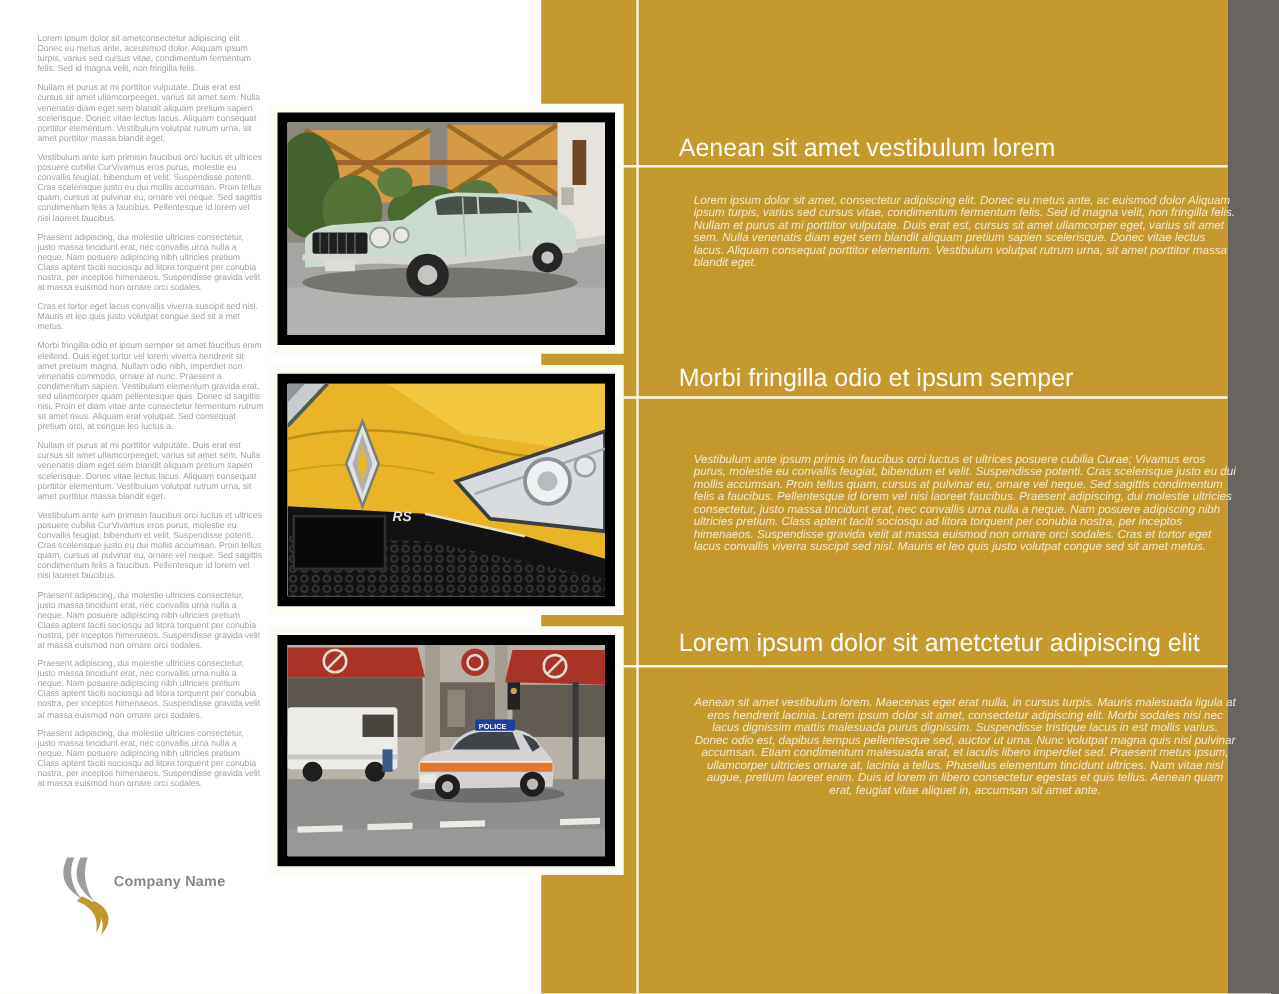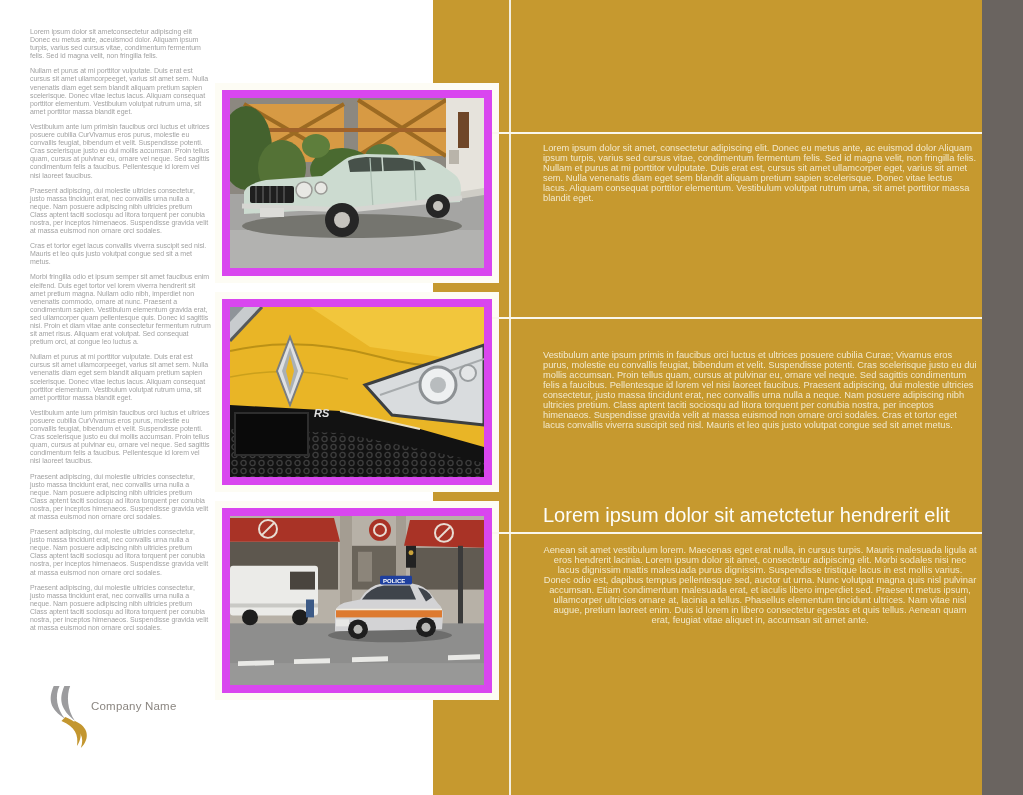--- a/index.html
+++ b/index.html
@@ -11,43 +11,43 @@
   .dark-strip{position:absolute;left:982px;top:0;width:41px;height:795px;background:#6a6460;}
   .v-divider{position:absolute;left:509px;top:0;width:2px;height:795px;background:#f3efdf;}
 
   
   .left-col{position:absolute;left:30px;top:28px;width:181px;color:#a2a2a2;
             font-size:7px;line-height:8.1px;letter-spacing:-0.05px;}
   .left-col p{margin:0 0 7px 0;}
 
   
   .photo-frame{position:absolute;left:222px;width:270px;margin:0;padding:0;
-               border:8px solid #d946ef;box-sizing:border-box;background:#fff;
+               border:8px solid #000000;box-sizing:border-box;background:#fff;
                box-shadow:0 0 0 7px #fdfcf4;}
   .photo-frame svg{display:block;width:254px;height:100%;}
   .f1{top:90px;height:186px;}
   .f2{top:299px;height:186px;}
   .f3{top:508px;height:185px;}
 
   
   .rule{position:absolute;left:492px;width:490px;height:2px;background:#faf7ec;}
   .r1{top:132px;} .r2{top:317px;} .r3{top:532px;}
 
   
   .sec-title{position:absolute;left:543px;width:434px;margin:0;color:#fdfdf8;
              font-size:20px;line-height:23px;font-weight:400;}
   .t1{top:108px;} .t2{top:292px;} .t3{top:504px;}
-  .sec-body{position:absolute;left:543px;width:434px;margin:0;color:#f2e9cd;
-            font-size:9.3px;line-height:10px;}
+  .sec-body{position:absolute;left:543px;width:434px;margin:12px;color:#f2e9cd;
+            font-size:9.3px;line-height:10px;font-style:italic;}
   .b1{top:143px;} .b2{top:350px;} .b3{top:545px;text-align:center;}
 
   
   .logo{position:absolute;left:44px;top:684px;width:62px;height:66px;}
   .company-name{position:absolute;left:91px;top:700px;color:#8b8681;
-                font-size:11.5px;font-weight:normal;letter-spacing:0.2px;}
+                font-size:11.5px;font-weight:bold;letter-spacing:0.2px;}
 </style>
 </head>
 <body>
 
 <div class="page">
 
   <div class="gold-band"></div>
   <div class="dark-strip"></div>
   <div class="v-divider"></div>
 
@@ -197,25 +197,27 @@
         <polygon points="122,142 158,141 158,146 122,147"></polygon>
         <polygon points="218,140 250,139 250,144 218,145"></polygon>
       </g>
     </svg>
   </figure>
 
   <div class="rule r1"></div>
   <div class="rule r2"></div>
   <div class="rule r3"></div>
 
+  <h2 class="sec-title t1">Aenean sit amet vestibulum lorem</h2>
   <p class="sec-body b1">Lorem ipsum dolor sit amet, consectetur adipiscing elit. Donec eu metus ante, ac euismod dolor Aliquam ipsum turpis, varius sed cursus vitae, condimentum fermentum felis. Sed id magna velit, non fringilla felis. Nullam et purus at mi porttitor vulputate. Duis erat est, cursus sit amet ullamcorper eget, varius sit amet sem. Nulla venenatis diam eget sem blandit aliquam pretium sapien scelerisque. Donec vitae lectus lacus. Aliquam consequat porttitor elementum. Vestibulum volutpat rutrum urna, sit amet porttitor massa blandit eget.</p>
 
+  <h2 class="sec-title t2">Morbi fringilla odio et ipsum semper</h2>
   <p class="sec-body b2">Vestibulum ante ipsum primis in faucibus orci luctus et ultrices posuere cubilia Curae; Vivamus eros purus, molestie eu convallis feugiat, bibendum et velit. Suspendisse potenti. Cras scelerisque justo eu dui mollis accumsan. Proin tellus quam, cursus at pulvinar eu, ornare vel neque. Sed sagittis condimentum felis a faucibus. Pellentesque id lorem vel nisi laoreet faucibus. Praesent adipiscing, dui molestie ultricies consectetur, justo massa tincidunt erat, nec convallis urna nulla a neque. Nam posuere adipiscing nibh ultricies pretium. Class aptent taciti sociosqu ad litora torquent per conubia nostra, per inceptos himenaeos. Suspendisse gravida velit at massa euismod non ornare orci sodales. Cras et tortor eget lacus convallis viverra suscipit sed nisl. Mauris et leo quis justo volutpat congue sed sit amet metus.</p>
 
-  <h2 class="sec-title t3">Lorem ipsum dolor sit ametctetur hendrerit elit</h2>
+  <h2 class="sec-title t3">Lorem ipsum dolor sit ametctetur adipiscing elit</h2>
   <p class="sec-body b3">Aenean sit amet vestibulum lorem. Maecenas eget erat nulla, in cursus turpis. Mauris malesuada ligula at eros hendrerit lacinia. Lorem ipsum dolor sit amet, consectetur adipiscing elit. Morbi sodales nisi nec lacus dignissim mattis malesuada purus dignissim. Suspendisse tristique lacus in est mollis varius. Donec odio est, dapibus tempus pellentesque sed, auctor ut urna. Nunc volutpat magna quis nisl pulvinar accumsan. Etiam condimentum malesuada erat, et iaculis libero imperdiet sed. Praesent metus ipsum, ullamcorper ultricies ornare at, lacinia a tellus. Phasellus elementum tincidunt ultrices. Nam vitae nisl augue, pretium laoreet enim. Duis id lorem in libero consectetur egestas et quis tellus. Aenean quam erat, feugiat vitae aliquet in, accumsan sit amet ante.</p>
 
   <svg class="logo" viewBox="0 0 64 68">
     <path d="M10,2 C4,16 6,26 22,36 C13,26 11,12 16,2 Z" fill="#9c9c9e"></path>
     <path d="M21,2 C15,16 17,26 32,38 C24,27 23,12 27,2 Z" fill="#9c9c9e"></path>
     <path d="M22,34 C38,40 42,52 34,64 C36,52 32,44 18,38 Z" fill="#c3962f"></path>
     <path d="M32,38 C46,44 48,56 38,66 C42,55 38,48 26,42 Z" fill="#c3962f"></path>
   </svg>
   <div class="company-name">Company Name</div>
 

